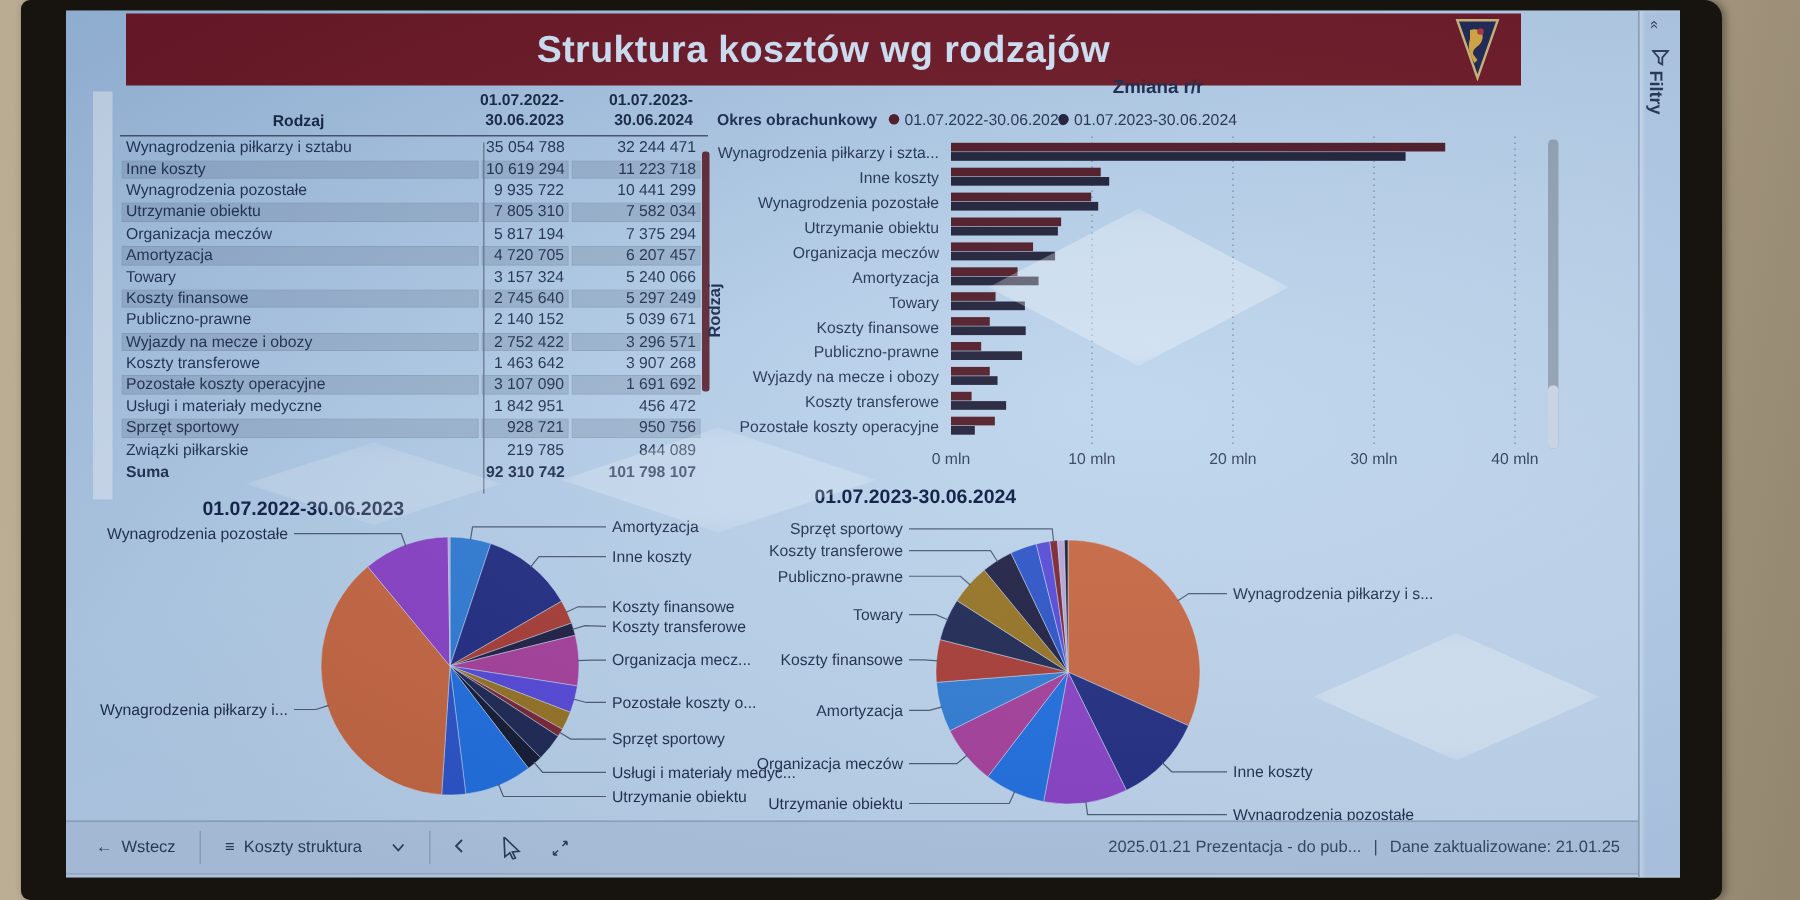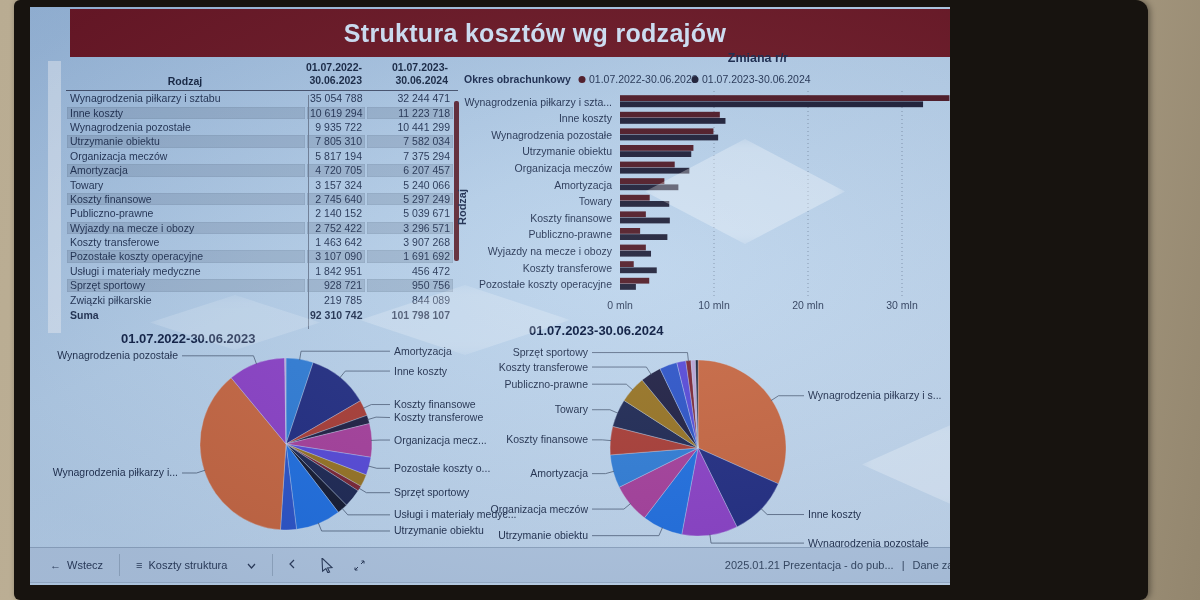--- a/index.html
+++ b/index.html
@@ -1,20 +1,20 @@
 <!DOCTYPE html>
 <html><head>
 <meta charset="utf-8">
 <style>
   html,body{margin:0;padding:0;width:1200px;height:600px;overflow:hidden;
     font-family:"Liberation Sans",sans-serif;
     background:linear-gradient(100deg,#b9ac92 0%,#c6b89e 55%,#93866e 100%);}
   .monitor{position:absolute;left:14px;top:0;width:1134px;height:600px;
     background:#17130f;border-radius:6px 12px 8px 6px;box-shadow:2px 0 6px rgba(0,0,0,.4);}
-  .screen{position:absolute;left:16px;top:7px;width:920px;height:578px;
+  .screen{position:absolute;left:30px;top:7px;width:1076px;height:578px;
     background:linear-gradient(155deg,#9cbbdd 0%,#b6d0ea 40%,#c7dbf0 100%);overflow:hidden;}
   .screen::after{content:"";position:absolute;inset:0;pointer-events:none;
     background:radial-gradient(ellipse at 65% 45%,rgba(255,255,255,.10),rgba(25,45,85,.10) 85%);}
   .refl{position:absolute;pointer-events:none;z-index:6;
     clip-path:polygon(50% 0,100% 50%,50% 100%,0 50%);filter:blur(6px);background:rgba(255,255,255,.30);}
   
   .banner{position:absolute;left:40px;top:2px;width:930px;height:48px;background:#6c1420;
     display:flex;align-items:center;justify-content:center;}
   .banner-title{color:#d6e7fa;font-size:25px;font-weight:600;letter-spacing:.3px;}
   .crest{position:absolute;right:14px;top:3px;}

